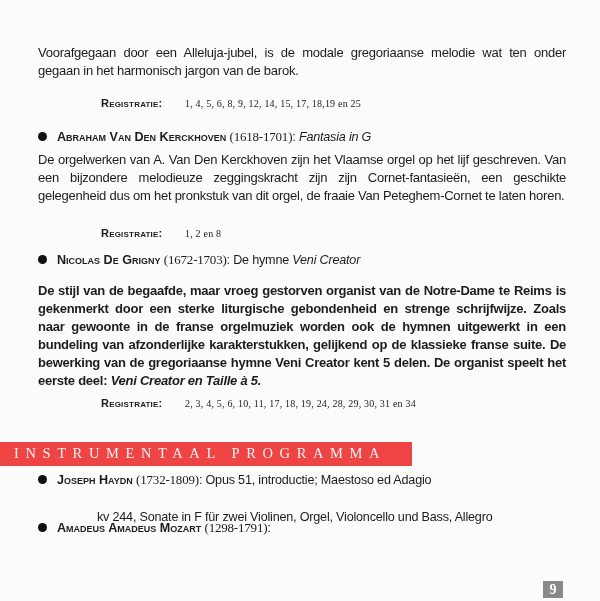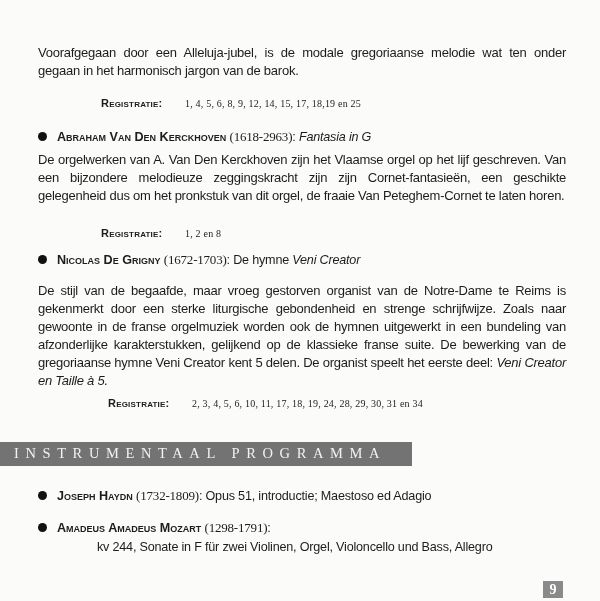--- a/index.html
+++ b/index.html
@@ -32,21 +32,21 @@
   }
   .bullet {
     display: inline-block; width: 9px; height: 9px; border-radius: 50%;
     background: #111; margin-right: 10px; vertical-align: 0px;
   }
   .composer { font-weight: bold; font-variant: small-caps; letter-spacing: 0px; text-align: right; }
   .dates { font-family: "Liberation Serif", serif; font-size: 13px; }
   .ital { font-style: italic; }
   .section-bar {
     position: absolute; left: 0; top: 442px; width: 412px; height: 24px;
-    background: #737373;
+    background: #ef4444;
   }
   .section-bar span {
     position: absolute; left: 14px; top: 3px;
     font-family: "Liberation Serif", serif; font-size: 14.5px;
     letter-spacing: 6.6px; color: #f2f2f2; white-space: nowrap;
   }
   .page-num {
     position: absolute; left: 543px; top: 581px; width: 20px; height: 17px;
     background: #8a8a8a; color: #ffffff; font-weight: bold;
     font-family: "Liberation Serif", serif; font-size: 14px;
@@ -57,43 +57,43 @@
 </head>
 <body>
 
 <div class="para" style="top:44px;">Voorafgegaan door een Alleluja-jubel, is de modale gregoriaanse melodie wat ten onder gegaan in het harmonisch jargon van de barok.</div>
 
 <div class="reg" style="top:94px;">
   <span class="lbl">Registratie:</span><span class="vals">1, 4, 5, 6, 8, 9, 12, 14, 15, 17, 18,19 en 25</span>
 </div>
 
 <div class="entry" style="top:127px;">
-  <span class="bullet"></span><span class="composer">Abraham Van Den Kerckhoven</span> <span class="dates">(1618-2963)</span><span>: </span><span class="ital">Fantasia in G</span>
+  <span class="bullet"></span><span class="composer">Abraham Van Den Kerckhoven</span> <span class="dates">(1618-1701)</span><span>: </span><span class="ital">Fantasia in G</span>
 </div>
 <div class="para" style="top:151px;">De orgelwerken van A. Van Den Kerckhoven zijn het Vlaamse orgel op het lijf geschreven. Van een bijzondere melodieuze zeggingskracht zijn zijn Cornet-fantasieën, een geschikte gelegenheid dus om het pronkstuk van dit orgel, de fraaie Van Peteghem-Cornet te laten horen.</div>
 <div class="reg" style="top:224px;">
   <span class="lbl">Registratie:</span><span class="vals">1, 2 en 8</span>
 </div>
 
 <div class="entry" style="top:250px;">
   <span class="bullet"></span><span class="composer">Nicolas De Grigny</span> <span class="dates">(1672-1703)</span><span>: De hymne </span><span class="ital">Veni Creator</span>
 </div>
-<div class="para last-left" style="top:282px;">
+<div class="para last-left" style="top:282px;font-weight:bold;">
   <span>De stijl van de begaafde, maar vroeg gestorven organist van de Notre-Dame te Reims is gekenmerkt door een sterke liturgische gebondenheid en strenge schrijfwijze. Zoals naar gewoonte in de franse orgelmuziek worden ook de hymnen uitgewerkt in een bundeling van afzonderlijke karakterstukken, gelijkend op de klassieke franse suite. De bewerking van de gregoriaanse hymne Veni Creator kent 5 delen. De organist speelt het eerste deel: </span><span class="ital">Veni Creator en Taille à 5.</span>
 </div>
-<div class="reg" style="top:394px;margin-left:7px;">
+<div class="reg" style="top:394px;">
   <span class="lbl">Registratie:</span><span class="vals">2, 3, 4, 5, 6, 10, 11, 17, 18, 19, 24, 28, 29, 30, 31 en 34</span>
 </div>
 
 <div class="section-bar">
   <span>INSTRUMENTAAL PROGRAMMA</span>
 </div>
 
-<div class="entry" style="top:486px;">
+<div class="entry" style="top:470px;">
   <span class="bullet"></span><span class="composer">Joseph Haydn</span> <span class="dates">(1732-1809)</span><span>: Opus 51, introductie; Maestoso ed Adagio</span>
 </div>
 
 <div class="entry" style="top:518px;">
   <span class="bullet"></span><span class="composer">Amadeus Amadeus Mozart</span> <span class="dates">(1298-1791)</span><span>:</span>
 </div>
-<div class="second-line" style="top:538px;padding-left:40px;">kv 244, Sonate in F für zwei Violinen, Orgel, Violoncello und Bass, Allegro</div>
+<div class="second-line" style="top:508px;padding-left:40px;">kv 244, Sonate in F für zwei Violinen, Orgel, Violoncello und Bass, Allegro</div>
 
 <div class="page-num">9</div>
 
 </body></html>

